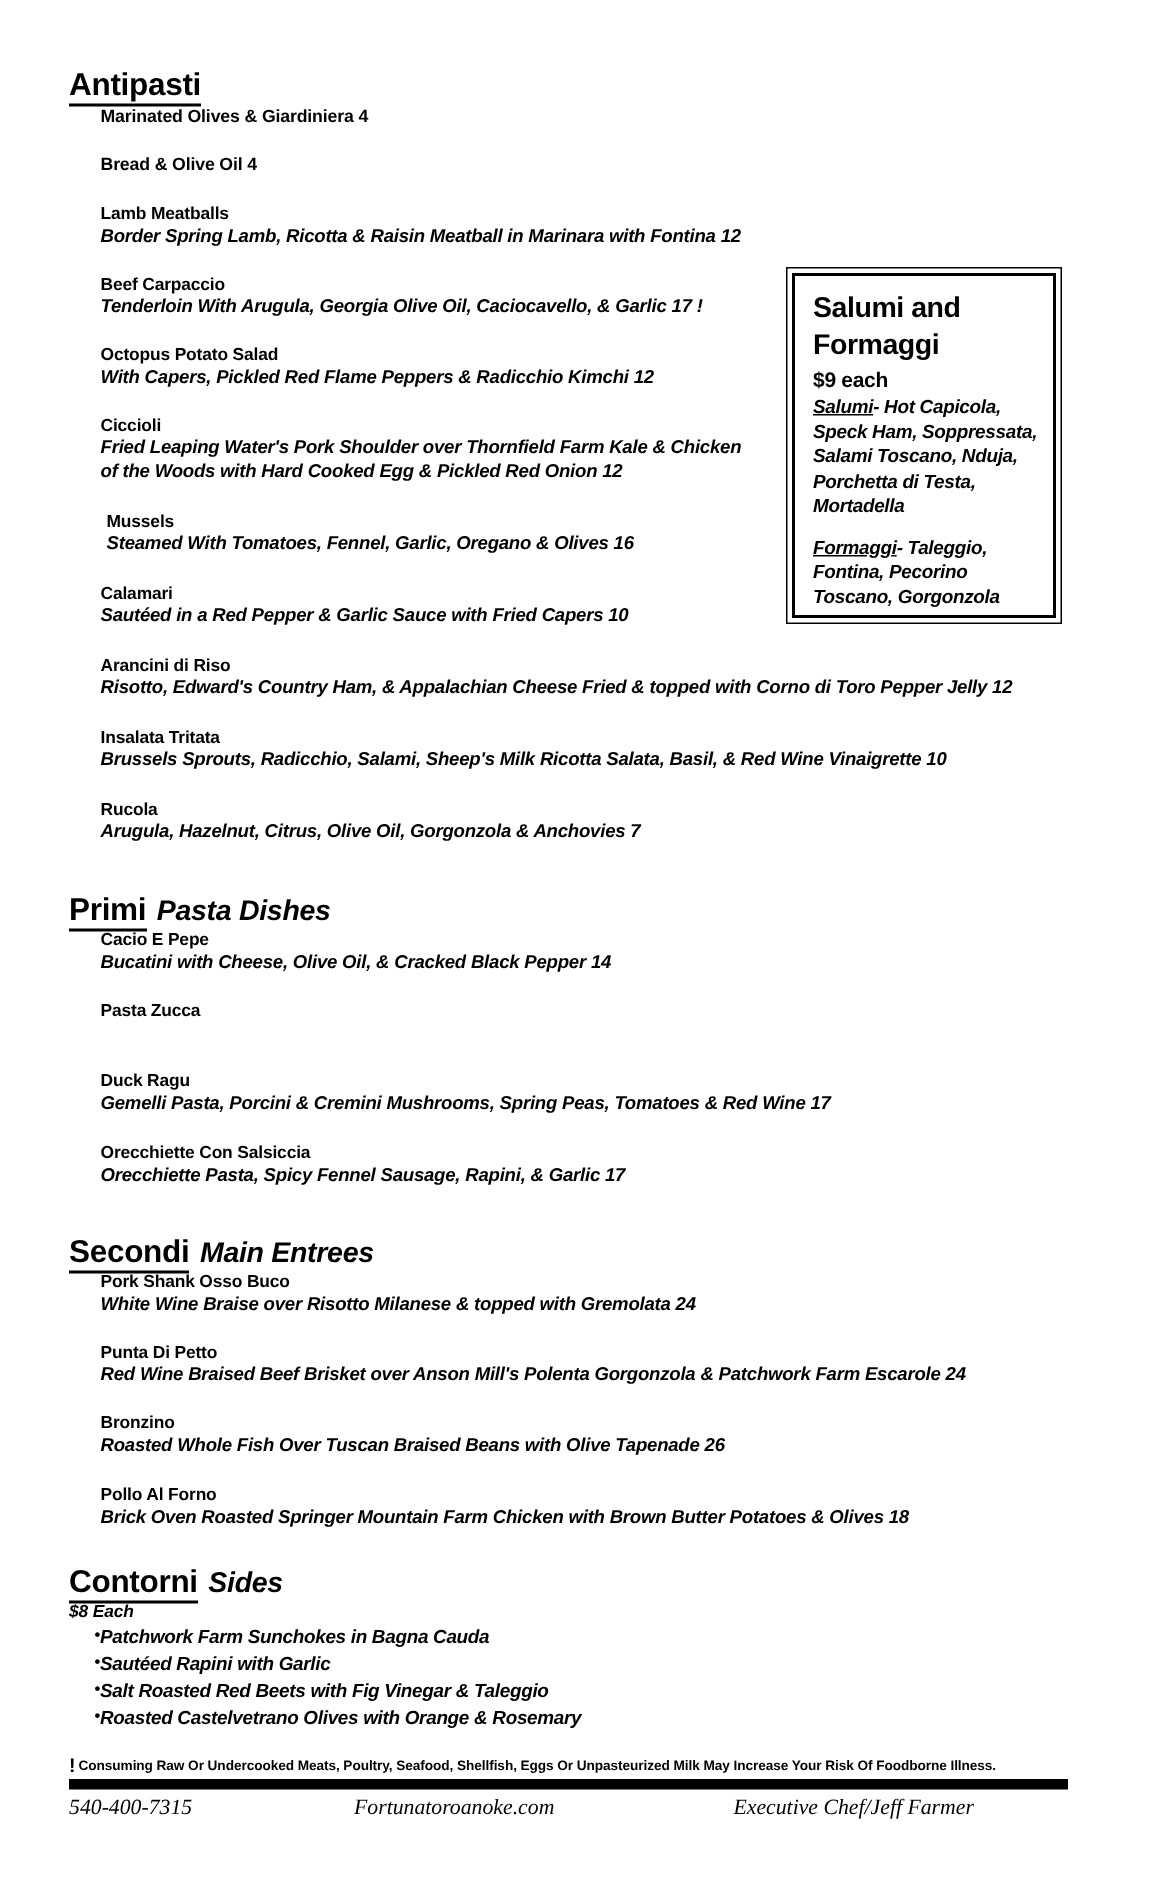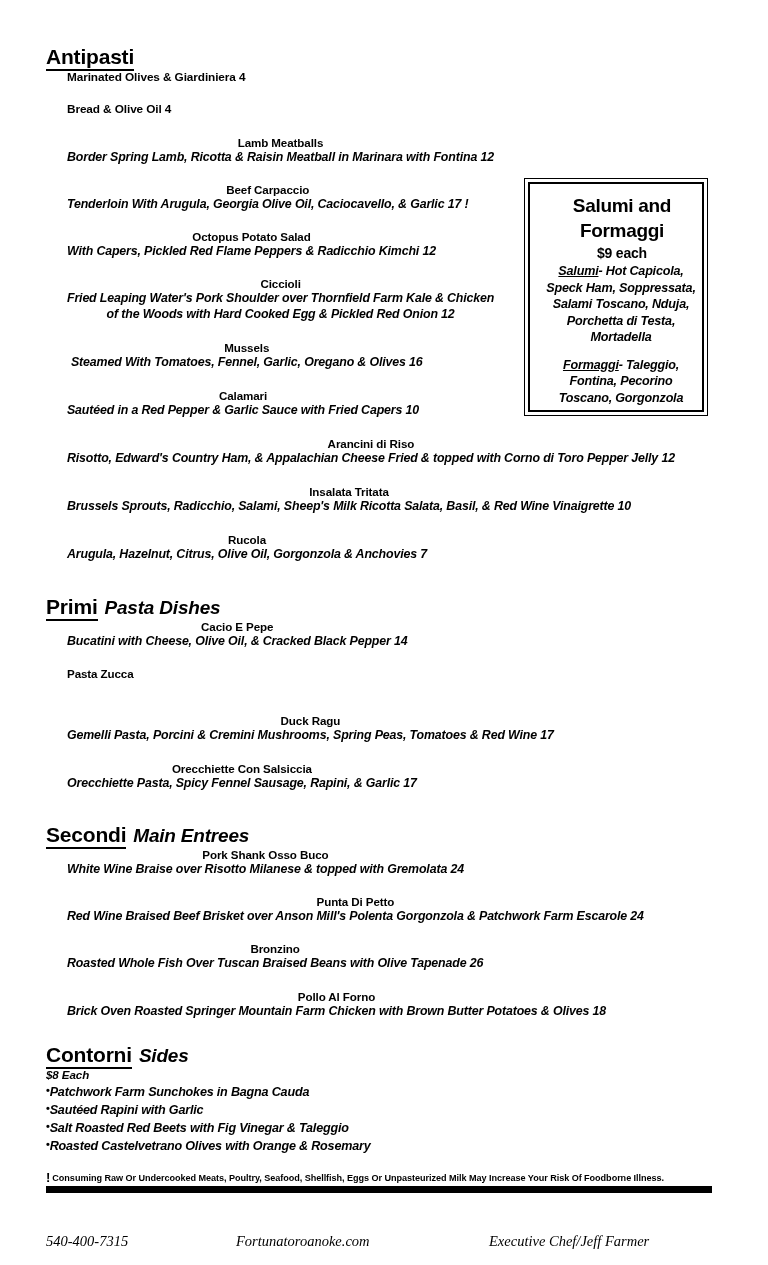--- a/index.html
+++ b/index.html
@@ -14,21 +14,20 @@
     font-family: "Liberation Sans", sans-serif;
     color: #000000;
     overflow: hidden;
   }
 
   .page {
     position: absolute;
     left: 0; top: 0;
     width: 768px;
     height: 1265px;
-    text-align: center;
   }
 
   
   .section-head {
     position: absolute;
     white-space: nowrap;
     line-height: 1;
   }
   .section-head .sh-main {
     font-weight: bold;
@@ -130,20 +129,21 @@
     font-size: 11.6px;
     letter-spacing: -0.1px;
   }
   .contorni-line {
     position: absolute;
     font-weight: bold;
     font-style: italic;
     font-size: 12.6px;
     letter-spacing: -0.2px;
     white-space: nowrap;
+    margin-left: 17px;
   }
   .contorni-line .bullet {
     font-style: normal;
     font-size: 11px;
     vertical-align: 1.5px;
   }
 
   
   .disclaimer {
     position: absolute;
@@ -169,21 +169,20 @@
     width: 666px;
     height: 7px;
     background: #000;
   }
   .footer-row {
     position: absolute;
     left: 46px;
     top: 1197px;
     width: 666px;
     height: 22px;
-    margin-top: 36px;
   }
   .footer-row span {
     position: absolute;
     font-family: "Liberation Serif", serif;
     font-style: italic;
     font-size: 14.5px;
     white-space: nowrap;
     top: 0;
   }
   .f-phone { left: 0px; }

